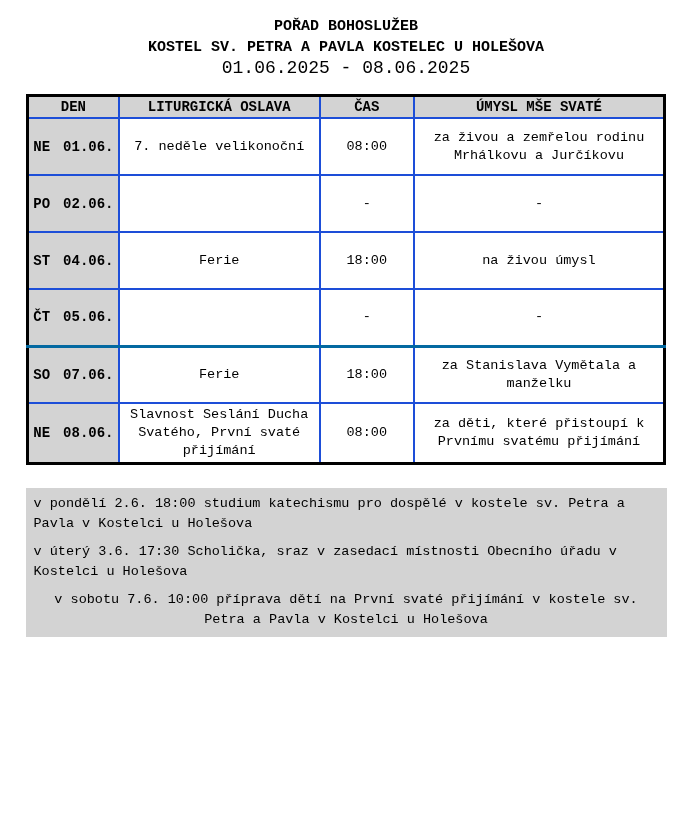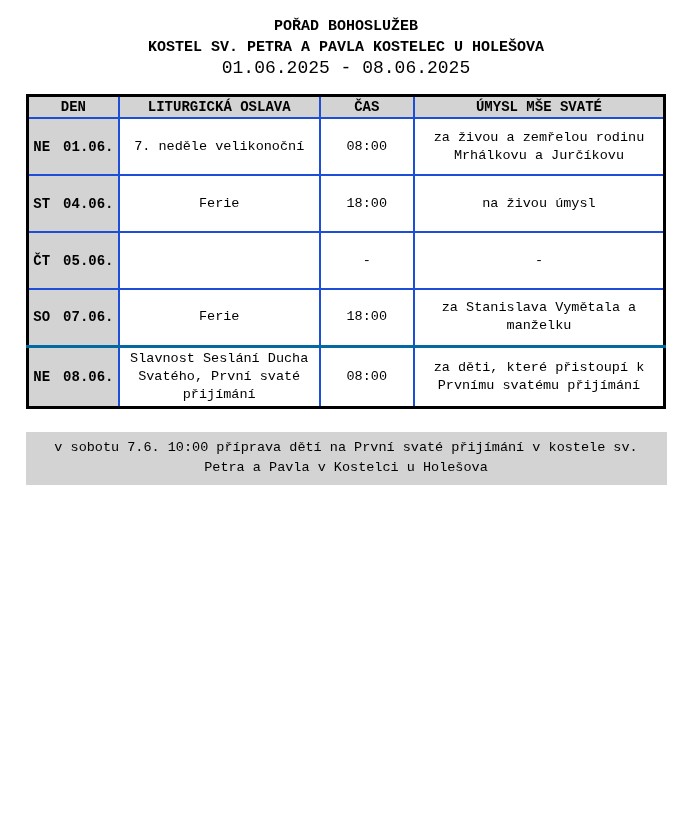--- a/index.html
+++ b/index.html
@@ -108,20 +108,31 @@
               <span>01.06.</span>
             </div>
           </td>
           <td>7. neděle velikonoční</td>
           <td>08:00</td>
           <td>za živou a zemřelou rodinu Mrhálkovu a Jurčíkovu</td>
         </tr>
         <tr>
           <td class="day-cell">
             <div class="day-wrap">
+              <span>PO</span>
+              <span>02.06.</span>
+            </div>
+          </td>
+          <td></td>
+          <td>-</td>
+          <td>-</td>
+        </tr>
+        <tr>
+          <td class="day-cell">
+            <div class="day-wrap">
               <span>ST</span>
               <span>04.06.</span>
             </div>
           </td>
           <td>Ferie</td>
           <td>18:00</td>
           <td>na živou úmysl</td>
         </tr>
         <tr>
           <td class="day-cell">
@@ -153,16 +164,18 @@
             </div>
           </td>
           <td>Slavnost Seslání Ducha Svatého, První svaté přijímání</td>
           <td>08:00</td>
           <td>za děti, které přistoupí k Prvnímu svatému přijímání</td>
         </tr>
       </tbody>
   </table>
 
   <div class="announcements">
+    <p>v pondělí 2.6. 18:00 studium katechismu pro dospělé v kostele sv. Petra a Pavla v Kostelci u Holešova</p>
+    <p>v úterý 3.6. 17:30 Scholička, sraz v zasedací místnosti Obecního úřadu v Kostelci u Holešova</p>
     <p>v sobotu 7.6. 10:00 příprava dětí na První svaté přijímání v kostele sv. Petra a Pavla v Kostelci u Holešova</p>
   </div>
 
 </div>
 
 </body></html>

